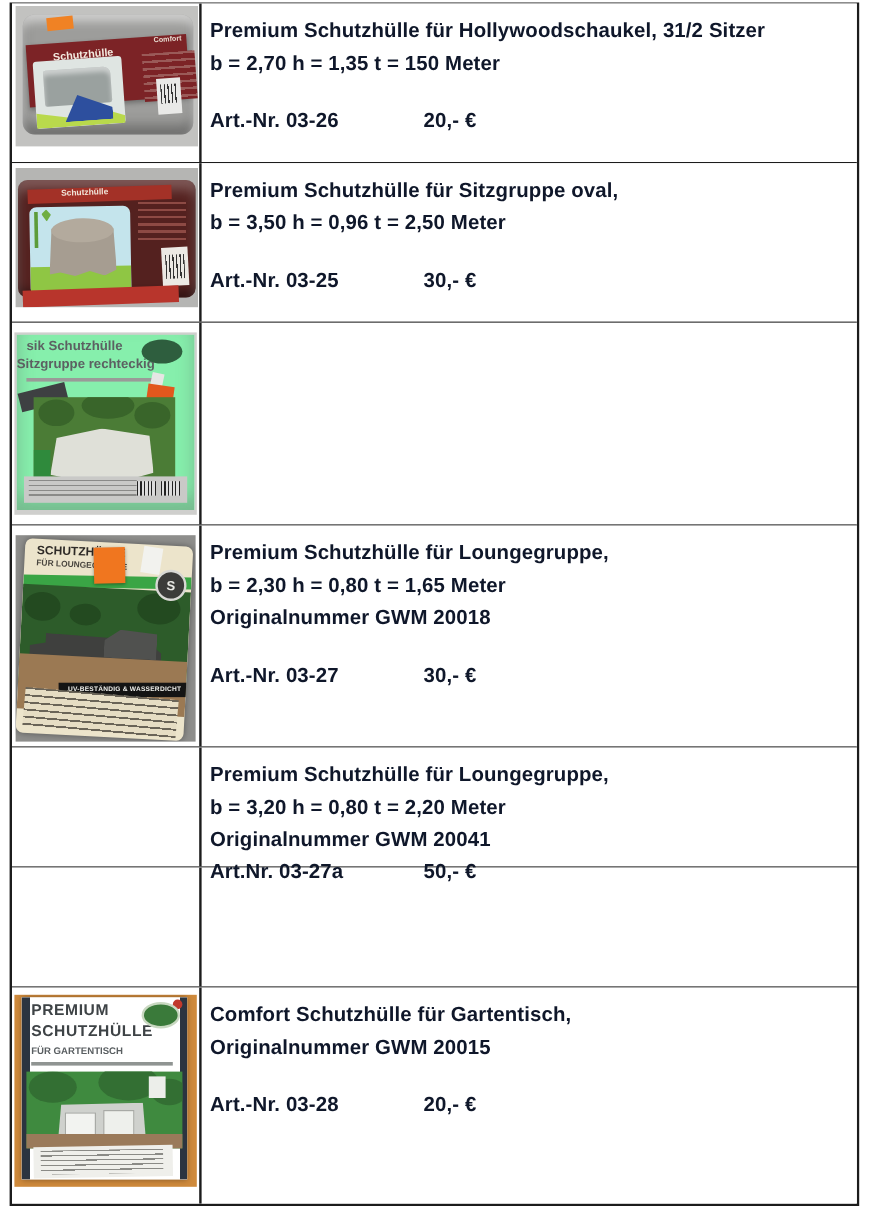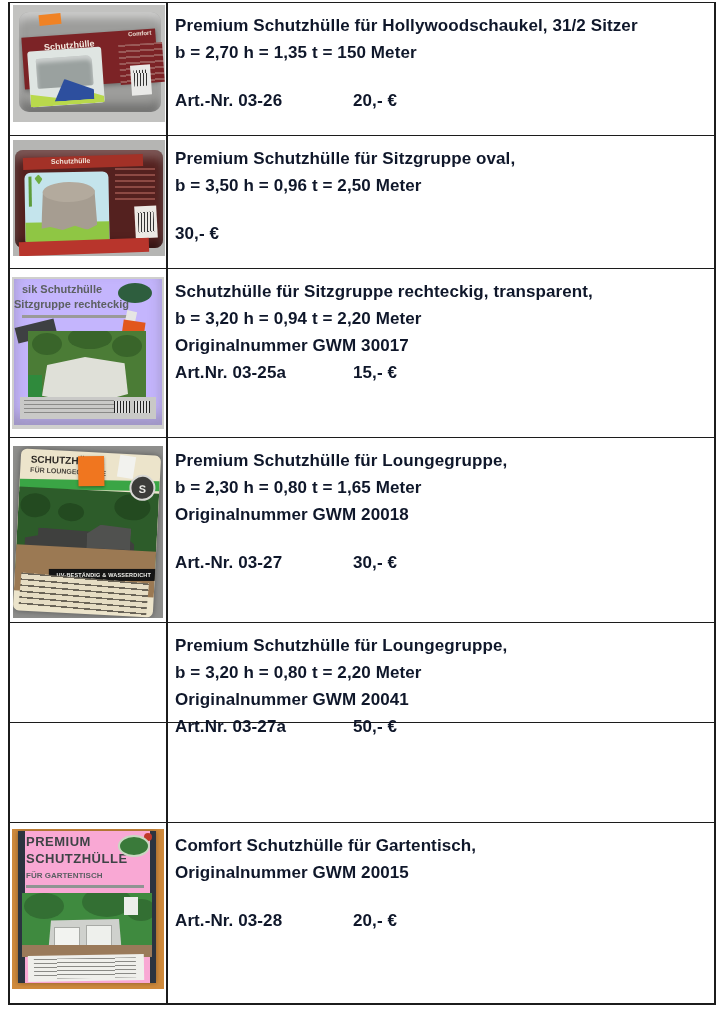--- a/index.html
+++ b/index.html
@@ -68,21 +68,21 @@
                  clip-path:polygon(0 40%,50% 0,100% 45%,55% 100%); }
   .p2 .redtext { right:10px; top:28px; width:40px; height:34px;
               background:repeating-linear-gradient(180deg,#8d4a44 0 2px,#54211f 2px 6px); }
   .p2 .barlabel { right:8px; top:66px; width:22px; height:32px; background:#ece9e4; transform:rotate(-3deg); }
   .p2 .bars { left:3px; top:6px; width:16px; height:20px;
               background:repeating-linear-gradient(90deg,#333 0 1px,#ece9e4 1px 3px); }
   .p2 .redbottom { left:6px; bottom:2px; width:130px; height:14px; background:#b8352c; transform:rotate(-2deg); }
 
   
   .p3 { left:2px; top:8px; width:152px; height:152px; background:#cfcfcd; }
-  .p3 .pkg { left:2px; top:2px; right:2px; bottom:4px; background:#c4b5fd;
+  .p3 .pkg { left:2px; top:2px; right:2px; bottom:4px; background:#86efac;
              box-shadow:inset 0 -10px 14px rgba(90,90,90,.35); }
   .p3 .t1 { left:8px; top:4px; color:#5c6062; font-weight:bold; font-size:11px; }
   .p3 .t2 { left:0; top:19px; color:#5c6062; font-weight:bold; font-size:11px; }
   .p3 .t3 { left:8px; top:36px; width:110px; height:3px; background:#9a9a98; }
   .p3 .badge { right:10px; top:4px; width:34px; height:20px; background:#2e5e3e; border-radius:50%;
                color:#cfe3c8; font-size:5px; text-align:center; line-height:9px; overflow:hidden; }
   .p3 .ribbon { left:2px; top:44px; width:40px; height:16px; background:#3e4042; transform:rotate(-14deg); }
   .p3 .sticker { right:18px; top:42px; width:22px; height:24px; background:#e2571d; transform:rotate(8deg); }
   .p3 .stickertip { right:26px; top:32px; width:10px; height:12px; background:#e6e6e4; transform:rotate(12deg); }
   .p3 .scene { left:14px; top:52px; width:118px; height:72px; background:#4b7c36; overflow:hidden; }
@@ -119,21 +119,21 @@
   .p4 .sofa2 { left:70px; top:34px; width:44px; height:24px; background:#50514f;
               clip-path:polygon(0 40%,30% 0,100% 10%,100% 100%,0 100%); }
   .p4 .uvband { left:34px; top:116px; width:110px; height:12px; background:#141414; transform:rotate(-3deg);
                 color:#f0f0ec; font-size:5.5px; font-weight:bold; line-height:12px; text-align:center;
                 letter-spacing:.2px; }
   .p4 .btmtxt { left:6px; bottom:4px; width:128px; height:32px;
               background:repeating-linear-gradient(180deg,#6a6458 0 1.5px,#e6ddc4 1.5px 6px); transform:rotate(2deg); }
 
   
   .p7 { left:2px; top:6px; width:152px; height:160px; background:#cf8a3c; }
-  .p7 .pkg { left:6px; top:2px; right:8px; bottom:6px; background:#f9a8d4; overflow:hidden;
+  .p7 .pkg { left:6px; top:2px; right:8px; bottom:6px; background:#ffffff; overflow:hidden;
              box-shadow:0 0 5px rgba(0,0,0,.35); }
   .p7 .t1 { left:8px; top:3px; color:#3e4346; font-weight:bold; font-size:13px; letter-spacing:.5px; }
   .p7 .t2 { left:8px; top:20px; color:#3e4346; font-weight:bold; font-size:13px; letter-spacing:.5px; }
   .p7 .t3 { left:8px; top:40px; color:#5a5f62; font-weight:bold; font-size:8px; }
   .p7 .tline { left:8px; top:54px; width:118px; height:3px; background:#8f9492; }
   .p7 .badge { right:6px; top:4px; width:32px; height:22px; background:#3a7a3a; border-radius:50%;
                border:2px solid #c8d8c0; }
   .p7 .reddot { right:4px; top:2px; width:8px; height:8px; background:#c0392b; border-radius:50%; }
   .p7 .scene { left:4px; top:62px; width:130px; height:64px; background:#3f8a3f; overflow:hidden; }
   .p7 .blob { background:#336f33; border-radius:50%; }
@@ -204,20 +204,21 @@
           <div class="bars"></div>
         </div>
         <div class="redbottom"></div>
       </div>
     </div>
     <div class="text-cell">
       <div class="line">Premium Schutzhülle für Sitzgruppe oval,</div>
       <div class="line">b = 3,50 h = 0,96 t = 2,50 Meter</div>
       <div class="spacer"></div>
       <div class="line artline">
+        <span class="artno">Art.-Nr. 03-25</span>
         <span>30,- €</span>
       </div>
     </div>
   </div>
 
   <div class="row r3">
     <div class="img-cell">
       <div class="photo p3">
         <div class="pkg">
           <div class="t1">sik Schutzhülle</div>
@@ -233,29 +234,20 @@
             <div class="bush" style="left:84px;top:4px;"></div>
             <div class="greenstrip"></div>
             <div class="cover3"></div>
           </div>
           <div class="bottom">
             <div class="smalltext"></div>
             <div class="bc1"></div>
             <div class="bc2"></div>
           </div>
         </div>
-      </div>
-    </div>
-    <div class="text-cell">
-      <div class="line">Schutzhülle für Sitzgruppe rechteckig, transparent,</div>
-      <div class="line">b = 3,20 h = 0,94 t = 2,20 Meter</div>
-      <div class="line">Originalnummer GWM 30017</div>
-      <div class="line artline">
-        <span class="artno">Art.Nr. 03-25a</span>
-        <span>15,- €</span>
       </div>
     </div>
   </div>
 
   <div class="row r4">
     <div class="img-cell">
       <div class="photo p4">
         <div class="pkg">
           <div class="t1">SCHUTZHÜLLE</div>
           <div class="t2">FÜR LOUNGEGRUPPE</div>

